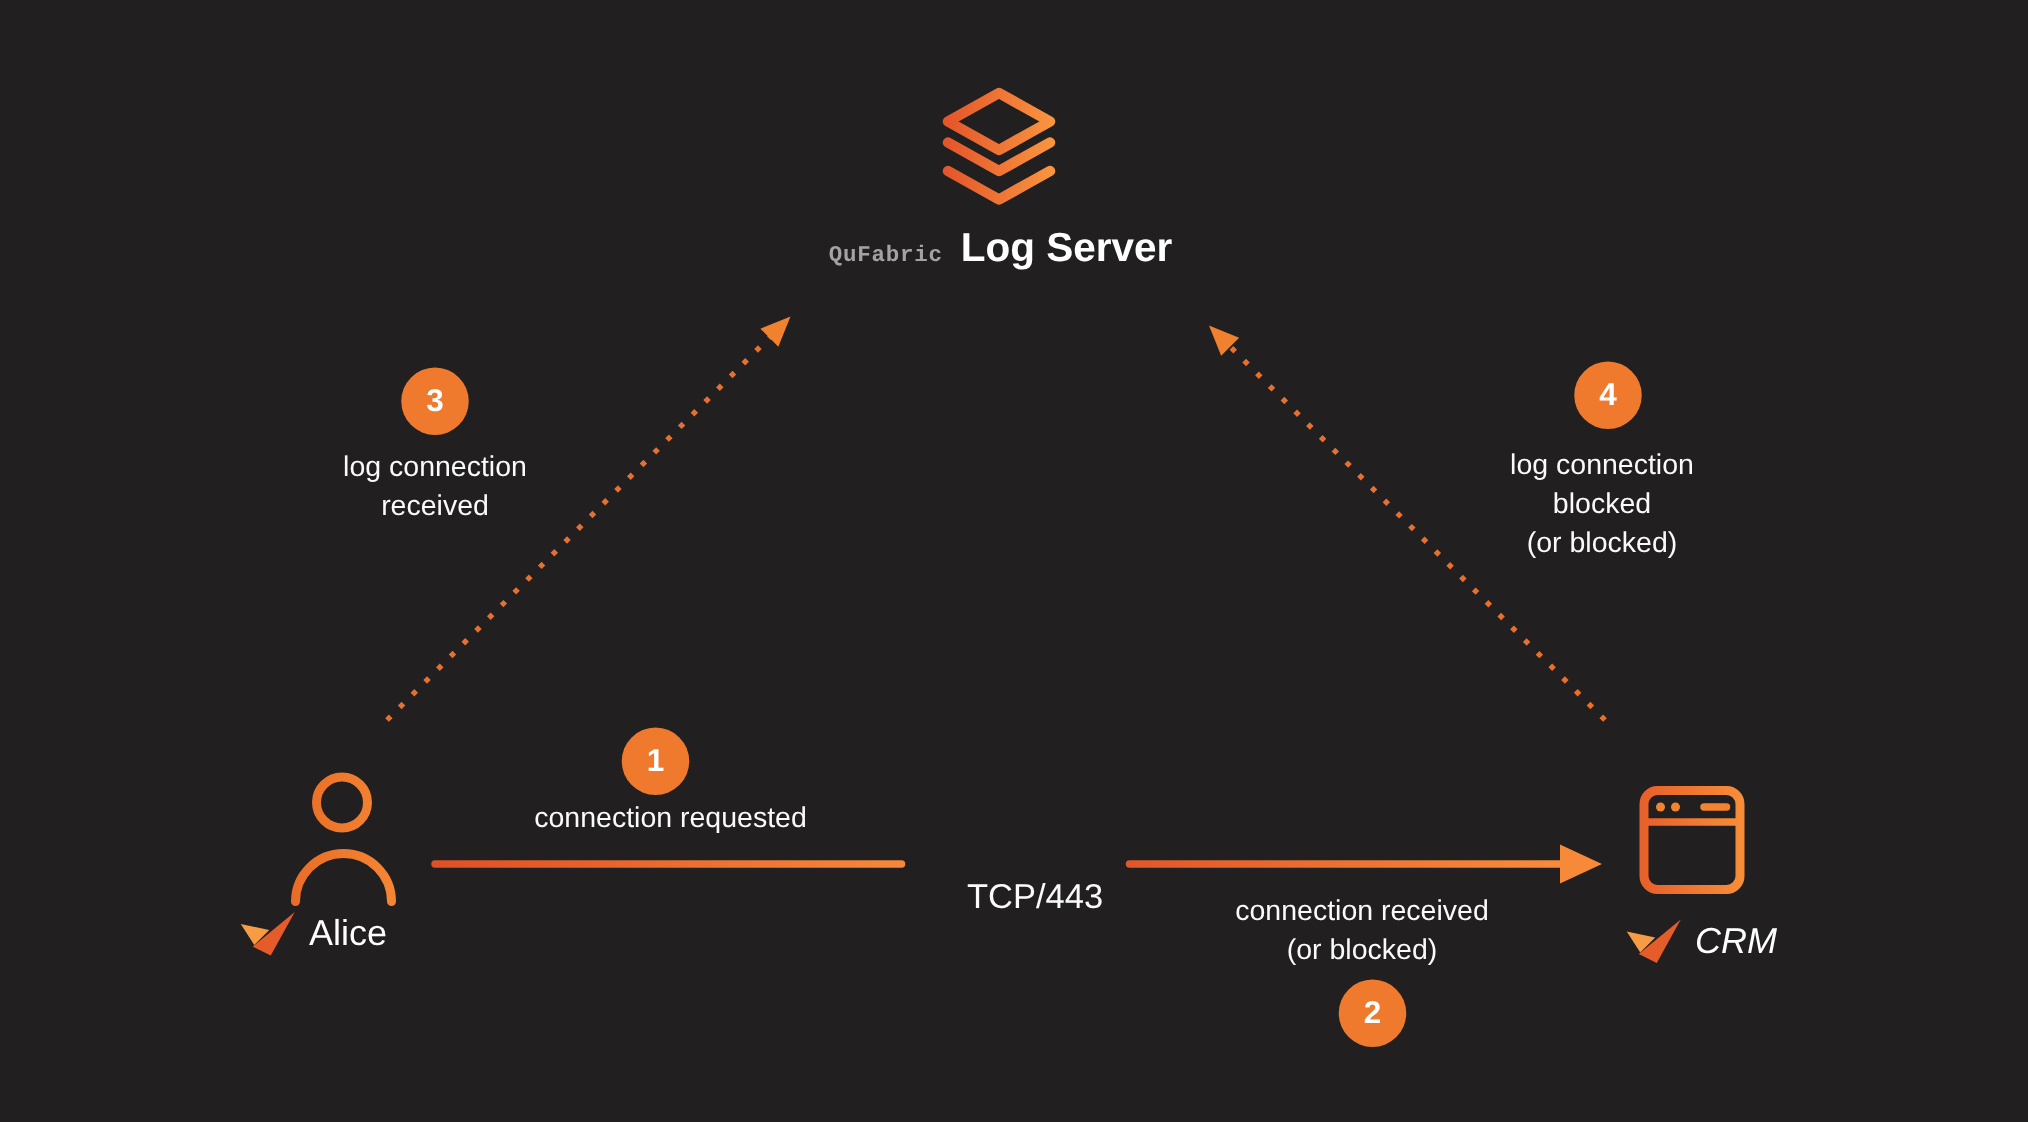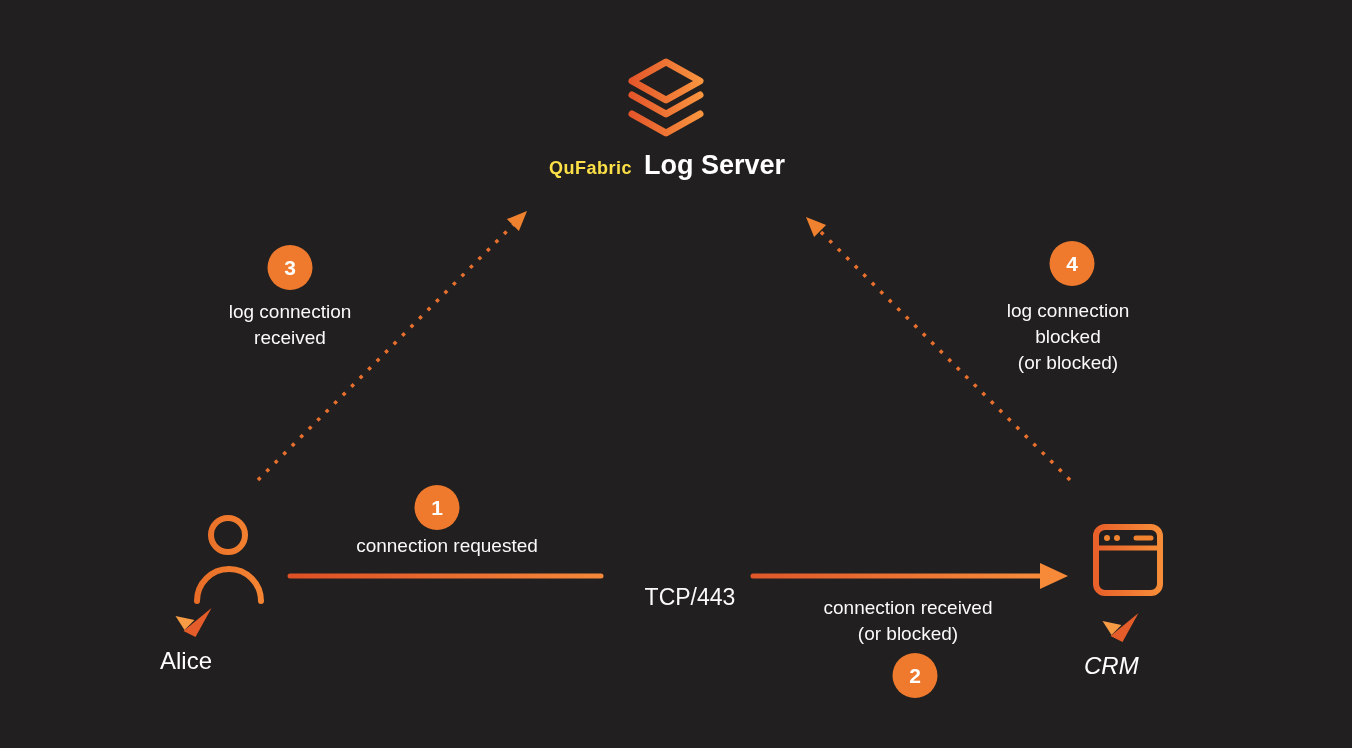--- a/index.html
+++ b/index.html
@@ -21,26 +21,26 @@
     font-size:21px;font-weight:700;color:#ffffff;
   }
   .lbl{
     font-size:19px;line-height:26px;text-align:center;color:#fafafa;
     white-space:nowrap;
   }
   .brand-row{
     display:flex;align-items:baseline;gap:12px;white-space:nowrap;
   }
   .brand-logo-text{
-    font-family:Liberation Sans, sans-serif;
-    font-weight:700;font-size:18px;letter-spacing:.5px;color:#fde047;
+    font-family:Liberation Mono, monospace;
+    font-weight:700;font-size:15px;letter-spacing:.5px;color:#a3a3a3;
   }
   .brand-title{font-size:27px;font-weight:700;color:#ffffff;}
   .node-label-row{
-    display:flex;align-items:flex-end;gap:9px;white-space:nowrap;flex-direction:column;
+    display:flex;align-items:center;gap:9px;white-space:nowrap;
   }
   .node-label-text{font-size:24px;font-weight:500;color:#ffffff;}
   .proto{font-size:23px;color:#fafafa;white-space:nowrap;}
 </style>
 </head>
 <body>
 
 <div class="stage">
 
   <svg class="overlay" viewBox="0 0 1352 748">

